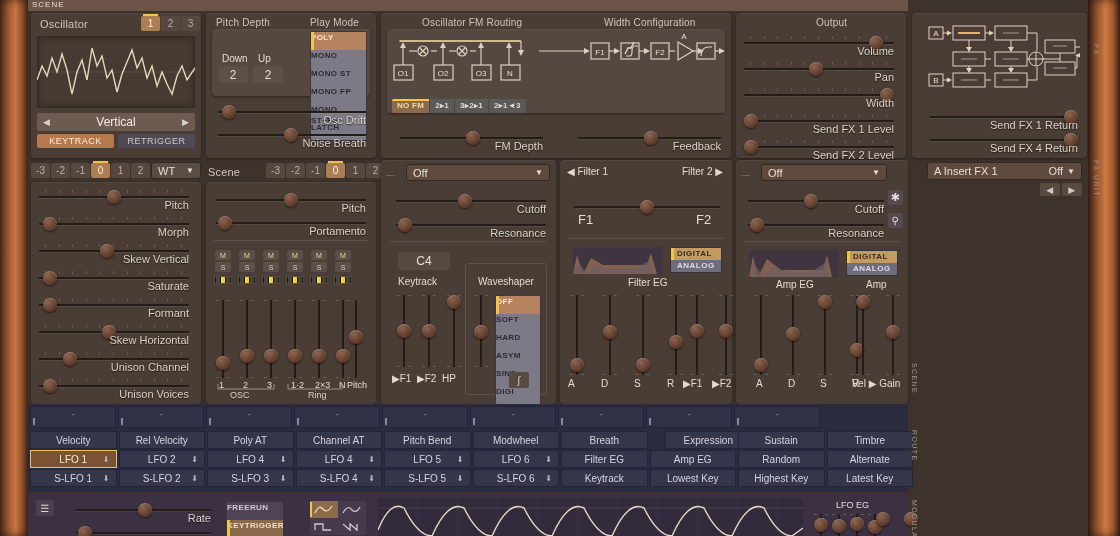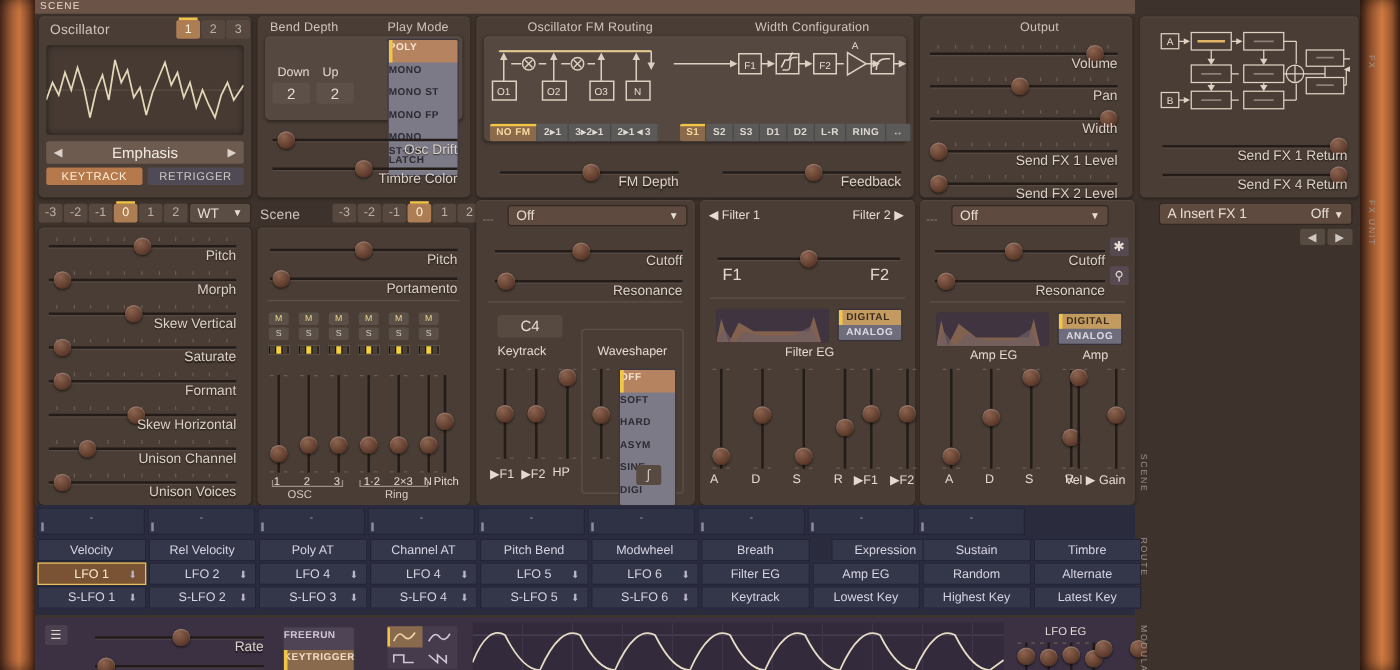--- a/index.html
+++ b/index.html
@@ -137,21 +137,21 @@
     <div>3</div>
   </div>
   <div class="waveview" style="left:37px;top:36px;width:158px;height:72px;">
     <svg width="158" height="72" viewBox="0 0 158 72">
       <line x1="0" y1="36" x2="158" y2="36" stroke="#5b4c43" stroke-width="1"></line>
       <polyline points="0,44 5,30 10,40 15,22 20,36 25,18 30,34 35,58 40,36 45,24 50,44 55,12 60,30 65,20 70,42 75,34 80,56 85,38 90,26 95,14 100,32 105,22 110,42 115,30 120,50 125,36 130,48 135,58 140,40 145,30 150,44 158,32" fill="none" stroke="#e3d7b8" stroke-width="1.4"></polyline>
     </svg>
   </div>
   <div style="position:absolute;left:37px;top:113px;width:158px;height:18px;background:#6d5b50;border-radius:2px;display:flex;align-items:center;justify-content:center;">
     <span class="arrowbtn" style="left:6px;top:4px;">◀</span>
-    <span class="lbl" style="font-size:12px;color:#f3ece4;">Emphasis</span>
+    <span class="lbl" style="font-size:12px;color:#f3ece4;">Vertical</span>
     <span class="arrowbtn" style="right:6px;top:4px;">▶</span>
   </div>
   <div class="btn on" style="left:37px;top:134px;width:77px;height:14px;">KEYTRACK</div>
   <div class="btn" style="left:118px;top:134px;width:77px;height:14px;">RETRIGGER</div>
 
   <div class="seg" style="left:31px;top:163px;">
     <div>-3</div>
     <div>-2</div>
     <div>-1</div>
     <div class="on">0</div>
@@ -289,21 +289,21 @@
         <div class="tick" style="left: 101.2px;"></div>
         <div class="tick" style="left: 114.8px;"></div>
         <div class="tick" style="left: 128.4px;"></div>
         <div class="tick" style="left: 142px;"></div>
         <div class="knob" style="left: 4.08px;"></div>
         <div class="caption">Unison Voices</div>
       </div>
     </div>
 
   <div class="box" style="left:206px;top:13px;width:170px;height:145px;"></div>
-  <div class="grouptitle" style="left:216px;top:17px;">Bend Depth</div>
+  <div class="grouptitle" style="left:216px;top:17px;">Pitch Depth</div>
   <div class="grouptitle" style="left:310px;top:17px;">Play Mode</div>
   <div class="box dark" style="left:212px;top:29px;width:158px;height:67px;background:#544840;"></div>
   <div class="lbl" style="position:absolute;left:222px;top:53px;">Down</div>
   <div class="lbl" style="position:absolute;left:258px;top:53px;">Up</div>
   <div style="position:absolute;left:218px;top:66px;width:30px;height:17px;background:#5c5048;border-radius:2px;color:#e9ddd2;font-size:12px;display:flex;align-items:center;justify-content:center;">2</div>
   <div style="position:absolute;left:253px;top:66px;width:30px;height:17px;background:#5c5048;border-radius:2px;color:#e9ddd2;font-size:12px;display:flex;align-items:center;justify-content:center;">2</div>
   <div class="listbox" style="left:310px;top:31px;width:57px;" id="playModeList">
       <div class="sel">POLY</div>
       <div>MONO</div>
       <div>MONO ST</div>
@@ -312,21 +312,21 @@
       <div>LATCH</div>
     </div>
   <div class="hsl" style="left:218px;top:105px;width:148px;">
     <div class="track"></div>
     <div class="knob" style="left:4px;"></div>
     <div class="caption">Osc Drift</div>
   </div>
   <div class="hsl" style="left:218px;top:128px;width:148px;">
     <div class="track"></div>
     <div class="knob" style="left:66px;"></div>
-    <div class="caption">Timbre Color</div>
+    <div class="caption">Noise Breath</div>
   </div>
 
   <div class="grouptitle" style="left:208px;top:166px;font-size:11px;">Scene</div>
   <div class="seg" style="left:266px;top:163px;">
     <div>-3</div>
     <div>-2</div>
     <div>-1</div>
     <div class="on">0</div>
     <div>1</div>
     <div>2</div>
@@ -518,30 +518,20 @@
     </g>
     <path d="M238,25 l3,-6 l3,0 l3,-6" stroke="#e8dcd0" fill="none" stroke-width="1.3"></path>
     <line x1="13" y1="12" x2="134" y2="12" stroke="#e3c98e" stroke-width="1.6"></line>
   </svg>
 
   <div class="fmrow" style="left:392px;top:99px;" id="fmModes">
       <div class="on">NO FM</div>
       <div>2▸1</div>
       <div>3▸2▸1</div>
       <div>2▸1◄3</div>
-    </div>
-  <div class="fmrow" style="left:544px;top:99px;" id="fcModes">
-      <div class="on">S1</div>
-      <div>S2</div>
-      <div>S3</div>
-      <div>D1</div>
-      <div>D2</div>
-      <div>L-R</div>
-      <div>RING</div>
-      <div>↔</div>
     </div>
 
   <div class="hsl" style="left:400px;top:131px;width:143px;">
     <div class="track"></div>
       <div class="knob" style="left:66px;"></div>
     <div class="caption">FM Depth</div>
   </div>
   <div class="hsl" style="left:578px;top:131px;width:143px;">
     <div class="track"></div>
       <div class="knob" style="left:66px;"></div>

